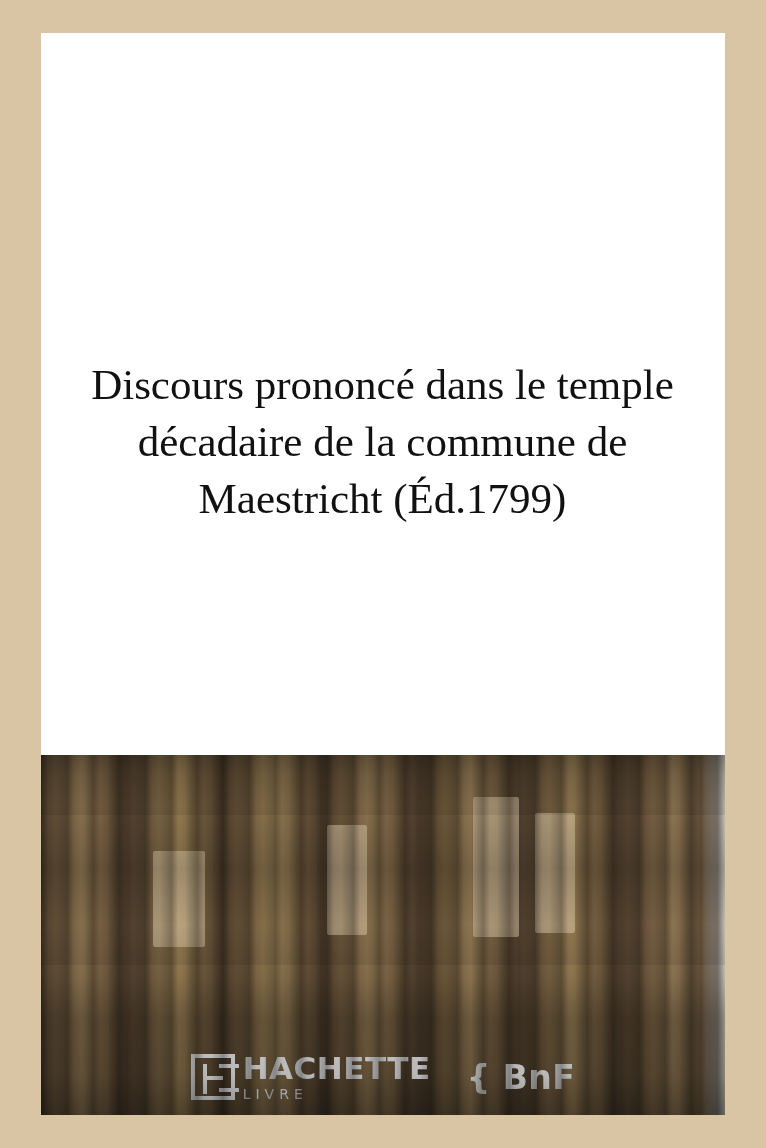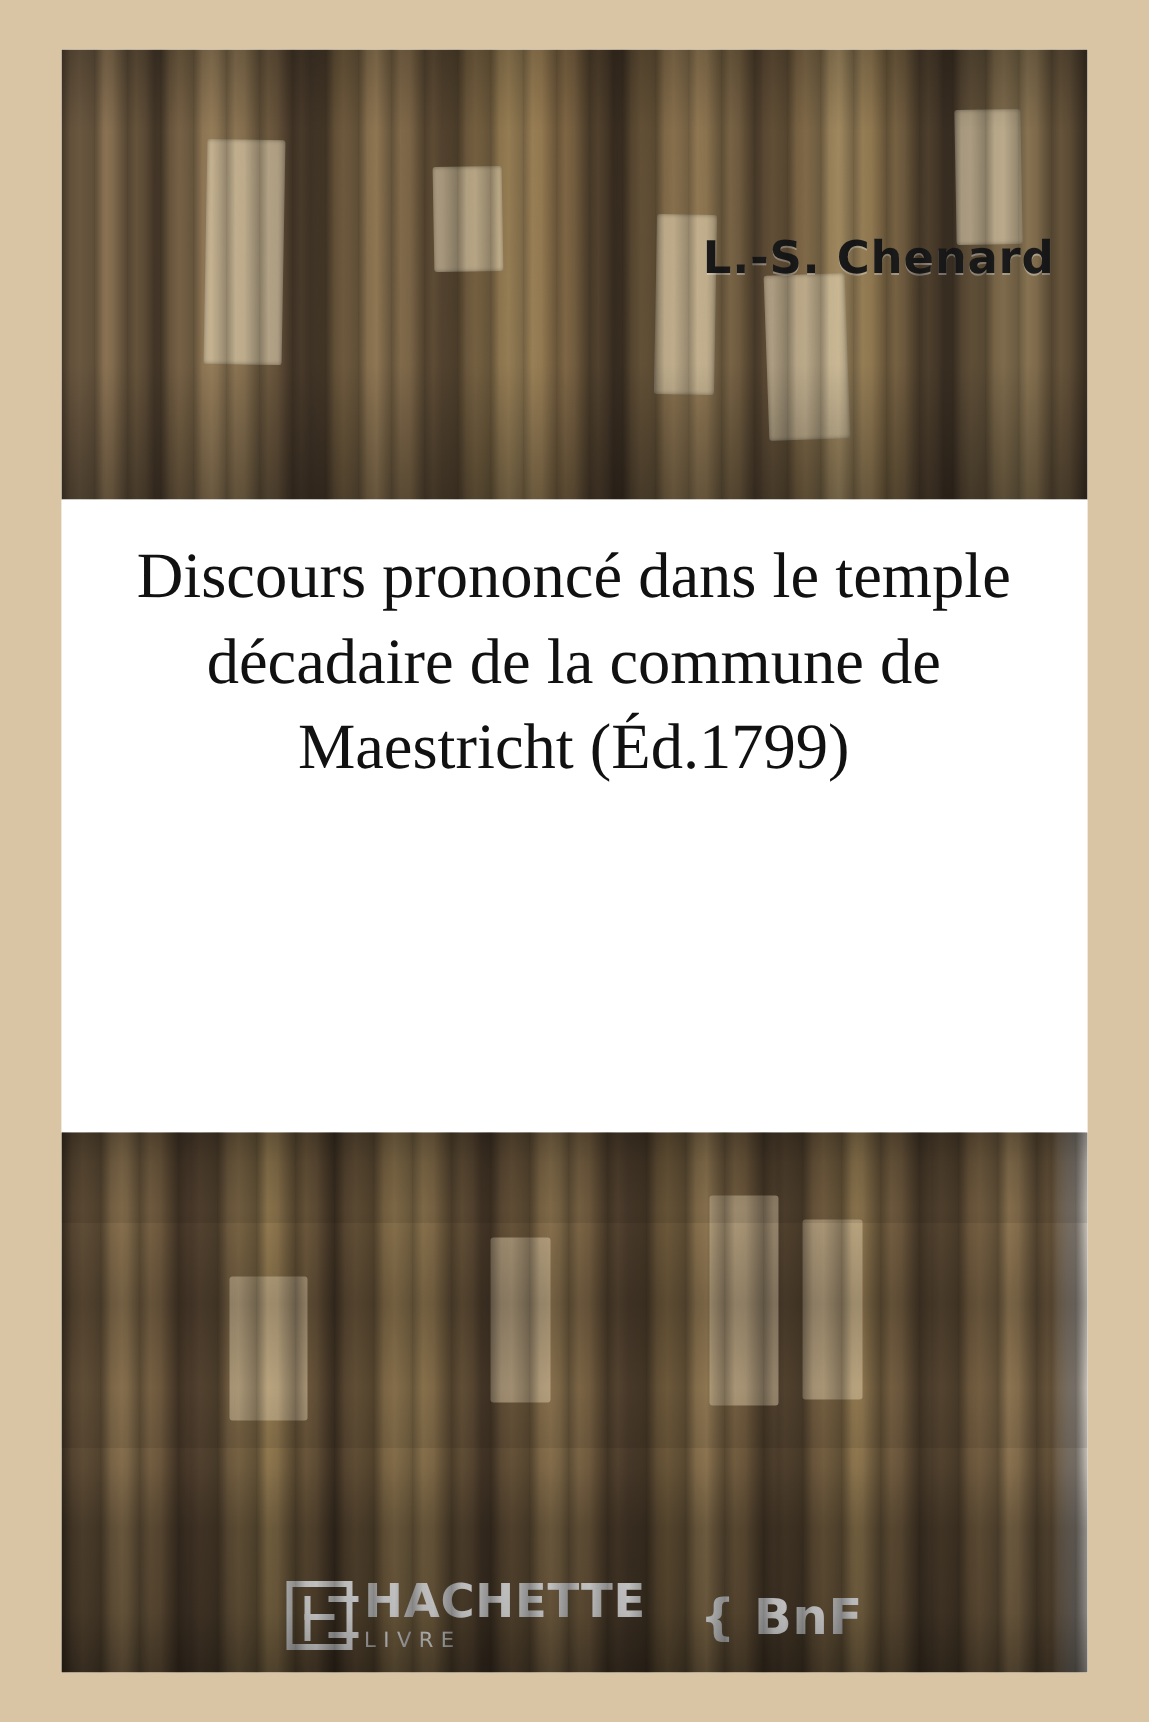--- a/index.html
+++ b/index.html
@@ -229,28 +229,20 @@
   }
 </style>
 </head>
 <body>
 
 <div class="cover">
   <div class="frame"></div>
 
   <div class="inner">
 
-    <div class="photo-top">
-      <div class="label-patch p1"></div>
-      <div class="label-patch p2"></div>
-      <div class="label-patch p3"></div>
-      <div class="label-patch p4"></div>
-      <div class="label-patch p5"></div>
-      <div class="author">L.-S. Chenard</div>
-    </div>
 
     <div class="title-band">
       <div class="title">Discours prononcé dans le temple décadaire de la commune de Maestricht (Éd.1799)</div>
     </div>
 
     <div class="photo-bottom">
       <div class="label-patch q1"></div>
       <div class="label-patch q2"></div>
       <div class="label-patch q3"></div>
       <div class="label-patch q4"></div>

